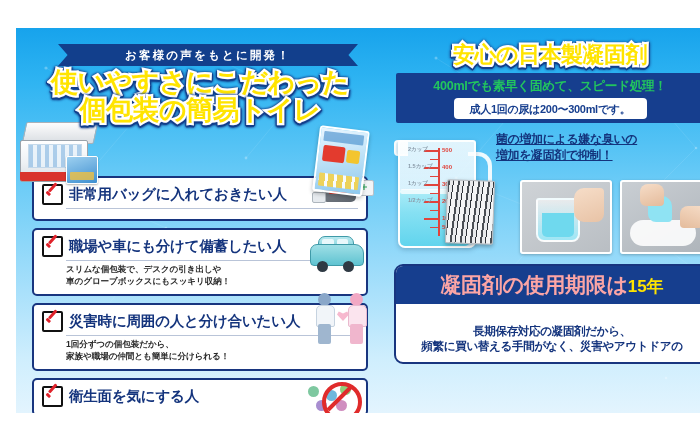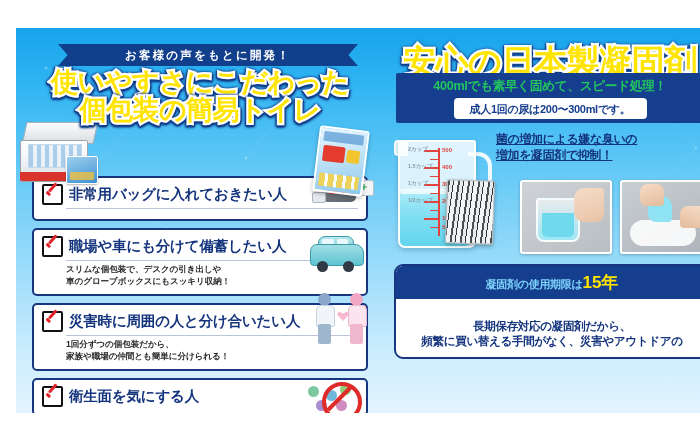--- a/index.html
+++ b/index.html
@@ -106,21 +106,21 @@
   .germ{right:4px;top:-4px;width:56px;height:46px;}
   .germ .g{position:absolute;width:11px;height:11px;border-radius:50%;}
   .germ .noent{position:absolute;left:16px;top:6px;width:32px;height:32px;border:4px solid #e02b2b;border-radius:50%;}
   .germ .noent:after{content:"";position:absolute;left:-3px;top:10px;width:34px;height:4px;background:#e02b2b;transform:rotate(-45deg);}
 
   
   #right{position:absolute;left:368px;top:0;width:332px;height:385px;}
 
   .rtitle{position:absolute;left:0;top:12px;width:332px;text-align:center;}
   .rtitle span{
-    font-size:33px;font-weight:bold;color:#ffe400;letter-spacing:-.5px;
+    font-size:22px;font-weight:bold;color:#ffe400;letter-spacing:-.5px;
     -webkit-text-stroke:4.5px #fff;paint-order:stroke fill;
     filter:drop-shadow(1px 1px 0 #123f8c) drop-shadow(-1px 1px 0 #123f8c) drop-shadow(0 0 1.5px #123f8c);
   }
 
   .rbluebar{position:absolute;left:12px;top:45px;width:308px;height:50px;background:#163e8e;border-radius:2px;
             display:flex;flex-direction:column;align-items:center;justify-content:center;gap:3px;}
   .rbluebar .l1{color:#22c55e;font-size:12.6px;font-weight:bold;letter-spacing:-.3px;}
   .pill{background:#fff;border-radius:4px;padding:1.5px 16px;}
   .pill span{color:#163e8e;font-size:11px;font-weight:bold;letter-spacing:-.3px;}
 
@@ -160,21 +160,21 @@
   .p1-cup:after{content:"";position:absolute;left:4px;bottom:3px;width:32px;height:24px;background:#6fd9ee;border-radius:0 0 5px 5px;}
   .p1-hand{position:absolute;right:6px;top:6px;width:30px;height:34px;background:linear-gradient(160deg,#f6ddc8,#e8c3a6);border-radius:10px 4px 8px 10px;}
   .p2-bag{position:absolute;left:8px;bottom:6px;width:66px;height:26px;background:rgba(255,255,255,.88);border-radius:14px;}
   .p2-gel{position:absolute;left:26px;top:14px;width:24px;height:26px;background:#8fe3f3;border-radius:6px 10px 4px 8px;}
   .p2-hand{position:absolute;left:18px;top:2px;width:24px;height:22px;background:linear-gradient(160deg,#f6ddc8,#e4bb9b);border-radius:8px 8px 4px 6px;}
   .p2-hand2{position:absolute;right:4px;top:24px;width:26px;height:22px;background:linear-gradient(200deg,#f6ddc8,#e4bb9b);border-radius:8px 6px 8px 4px;}
 
   
   .botbox{position:absolute;left:10px;top:236px;width:312px;border:2.6px solid #18357f;border-radius:9px;background:#fff;overflow:hidden;}
   .botbox .bhead{background:#163e8e;padding:5px 0 5px;text-align:center;}
-  .botbox .bhead .t{color:#7dd3fc;font-size:11px;font-weight:bold;letter-spacing:-.3px;}
+  .botbox .bhead .t{color:#fca5a5;font-size:21px;font-weight:bold;letter-spacing:-.3px;}
   .botbox .bhead .y{color:#ffe400;font-size:17px;font-weight:bold;}
   .botbox .bbody{padding:19px 8px 8px;text-align:center;}
   .botbox .bbody div{font-size:11.6px;font-weight:bold;color:#14347d;line-height:1.32;letter-spacing:-.4px;}
 </style>
 </head>
 <body>
 
 <div id="stage">
   <div id="banner">
 

